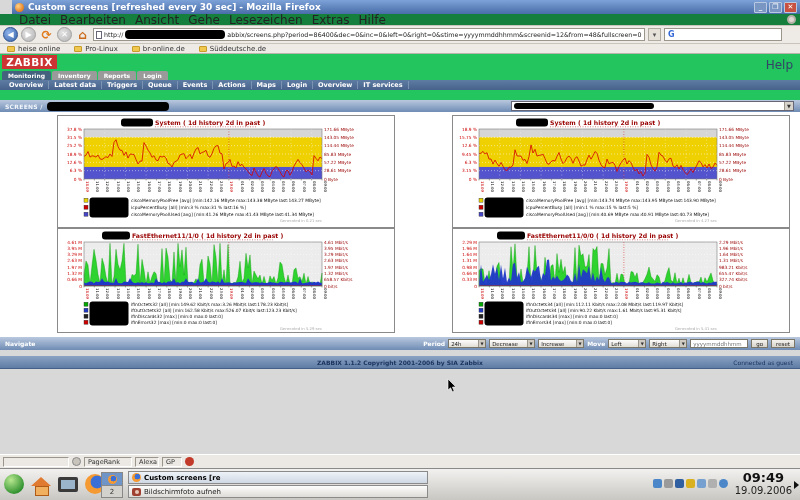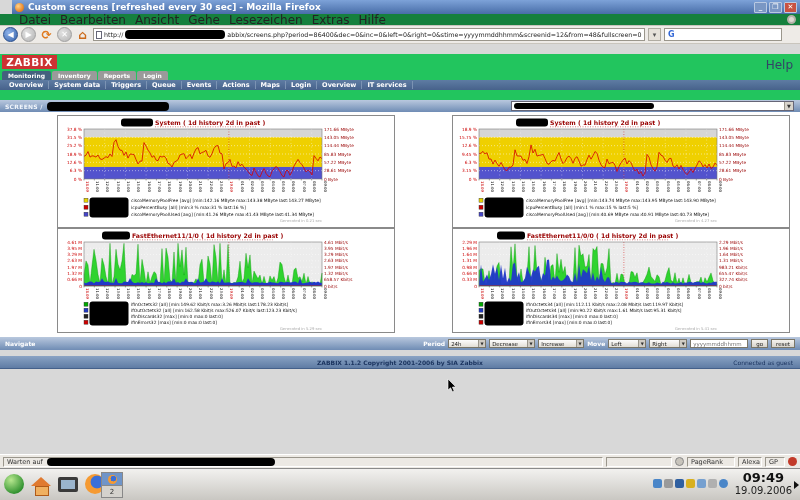--- a/index.html
+++ b/index.html
@@ -130,33 +130,51 @@
       <span id="url-blob" class="blob"></span>
       <span style="white-space:nowrap;">abbix/screens.php?period=86400&amp;dec=0&amp;inc=0&amp;left=0&amp;right=0&amp;stime=yyyymmddhhmm&amp;screenid=12&amp;from=48&amp;fullscreen=0</span>
       <span id="url-drop">▼</span>
     </div>
     <span id="go-btn">▾</span>
     <div id="searchfield">
       <span id="g-logo">G</span>
     </div>
   </div>
 
+  <div id="bookmarksbar">
+    <span class="bm">
+        <span class="folder"></span>
+        <span>heise online</span>
+      </span>
+    <span class="bm">
+        <span class="folder"></span>
+        <span>Pro-Linux</span>
+      </span>
+    <span class="bm">
+        <span class="folder"></span>
+        <span>br-online.de</span>
+      </span>
+    <span class="bm">
+        <span class="folder"></span>
+        <span>Süddeutsche.de</span>
+      </span>
+  </div>
 
   <div id="page">
     <div id="zabbix-logo">ZABBIX</div>
     <a id="help-link">Help</a>
     <div id="tabs">
       <span class="tab active">Monitoring</span>
       <span class="tab">Inventory</span>
       <span class="tab">Reports</span>
       <span class="tab">Login</span>
     </div>
     <div id="zbx-navbar">
       <span class="nav-link">Overview</span>
-      <span class="nav-link">System data</span>
+      <span class="nav-link">Latest data</span>
       <span class="nav-link">Triggers</span>
       <span class="nav-link">Queue</span>
       <span class="nav-link">Events</span>
       <span class="nav-link">Actions</span>
       <span class="nav-link">Maps</span>
       <span class="nav-link">Login</span>
       <span class="nav-link">Overview</span>
       <span class="nav-link">IT services</span>
     </div>
     <div id="screensbar">
@@ -605,24 +623,20 @@
       <span id="footer-conn">Connected as guest</span>
     </div>
     <div id="gray-rest"></div>
 
     <svg id="cursor" width="12" height="14">
       <path d="M1,0 L1,11 L3.6,8.8 L5.4,12.8 L7.2,12 L5.4,8.1 L8.8,7.9 Z" fill="#000" stroke="#fff" stroke-width="0.6"></path>
     </svg>
   </div>
 
   <div id="statusbar">
-    <span class="sb-cell" id="sb-left">
-      <span>Warten auf</span>
-      <span class="blob" style="width:228px;height:8px;"></span>
-    </span>
     <span class="sb-cell" style="width:66px;"></span>
     <span class="sb-dot" style="background:#c8c4bc;border:1px solid #888;"></span>
     <span class="sb-cell" style="width:48px;">
         <span>PageRank</span>
       </span>
     <span class="sb-cell" style="width:24px;">
         <span>Alexa</span>
       </span>
     <span class="sb-cell" style="width:20px;">
         <span>GP</span>
@@ -648,20 +662,30 @@
         </span>
     </div>
     <div id="pager">
       <div class="cell active">
           <span class="mini-ff"></span>
         </div>
       <div class="cell inactive">
           <span>2</span>
         </div>
     </div>
+    <div id="tasklist">
+      <div class="taskbtn active">
+        <span class="mini-ff"></span>
+        <span>Custom screens [re</span>
+      </div>
+      <div class="taskbtn">
+        <span class="mini-cam"></span>
+        <span>Bildschirmfoto aufneh</span>
+      </div>
+    </div>
     <div id="tray">
       <span class="tray-ic" style="background:#4a86c8;"></span>
       <span class="tray-ic" style="background:#9a9a9a;"></span>
       <span class="tray-ic" style="background:#2f5fa0;"></span>
       <span class="tray-ic" style="background:#d8b020;"></span>
       <span class="tray-ic" style="background:#76a0d0;"></span>
       <span class="tray-ic" style="background:#b0b0b0;"></span>
       <span class="tray-ic" style="background:#4a86c8;border-radius:50%;"></span>
     </div>
     <div id="clockblock">

